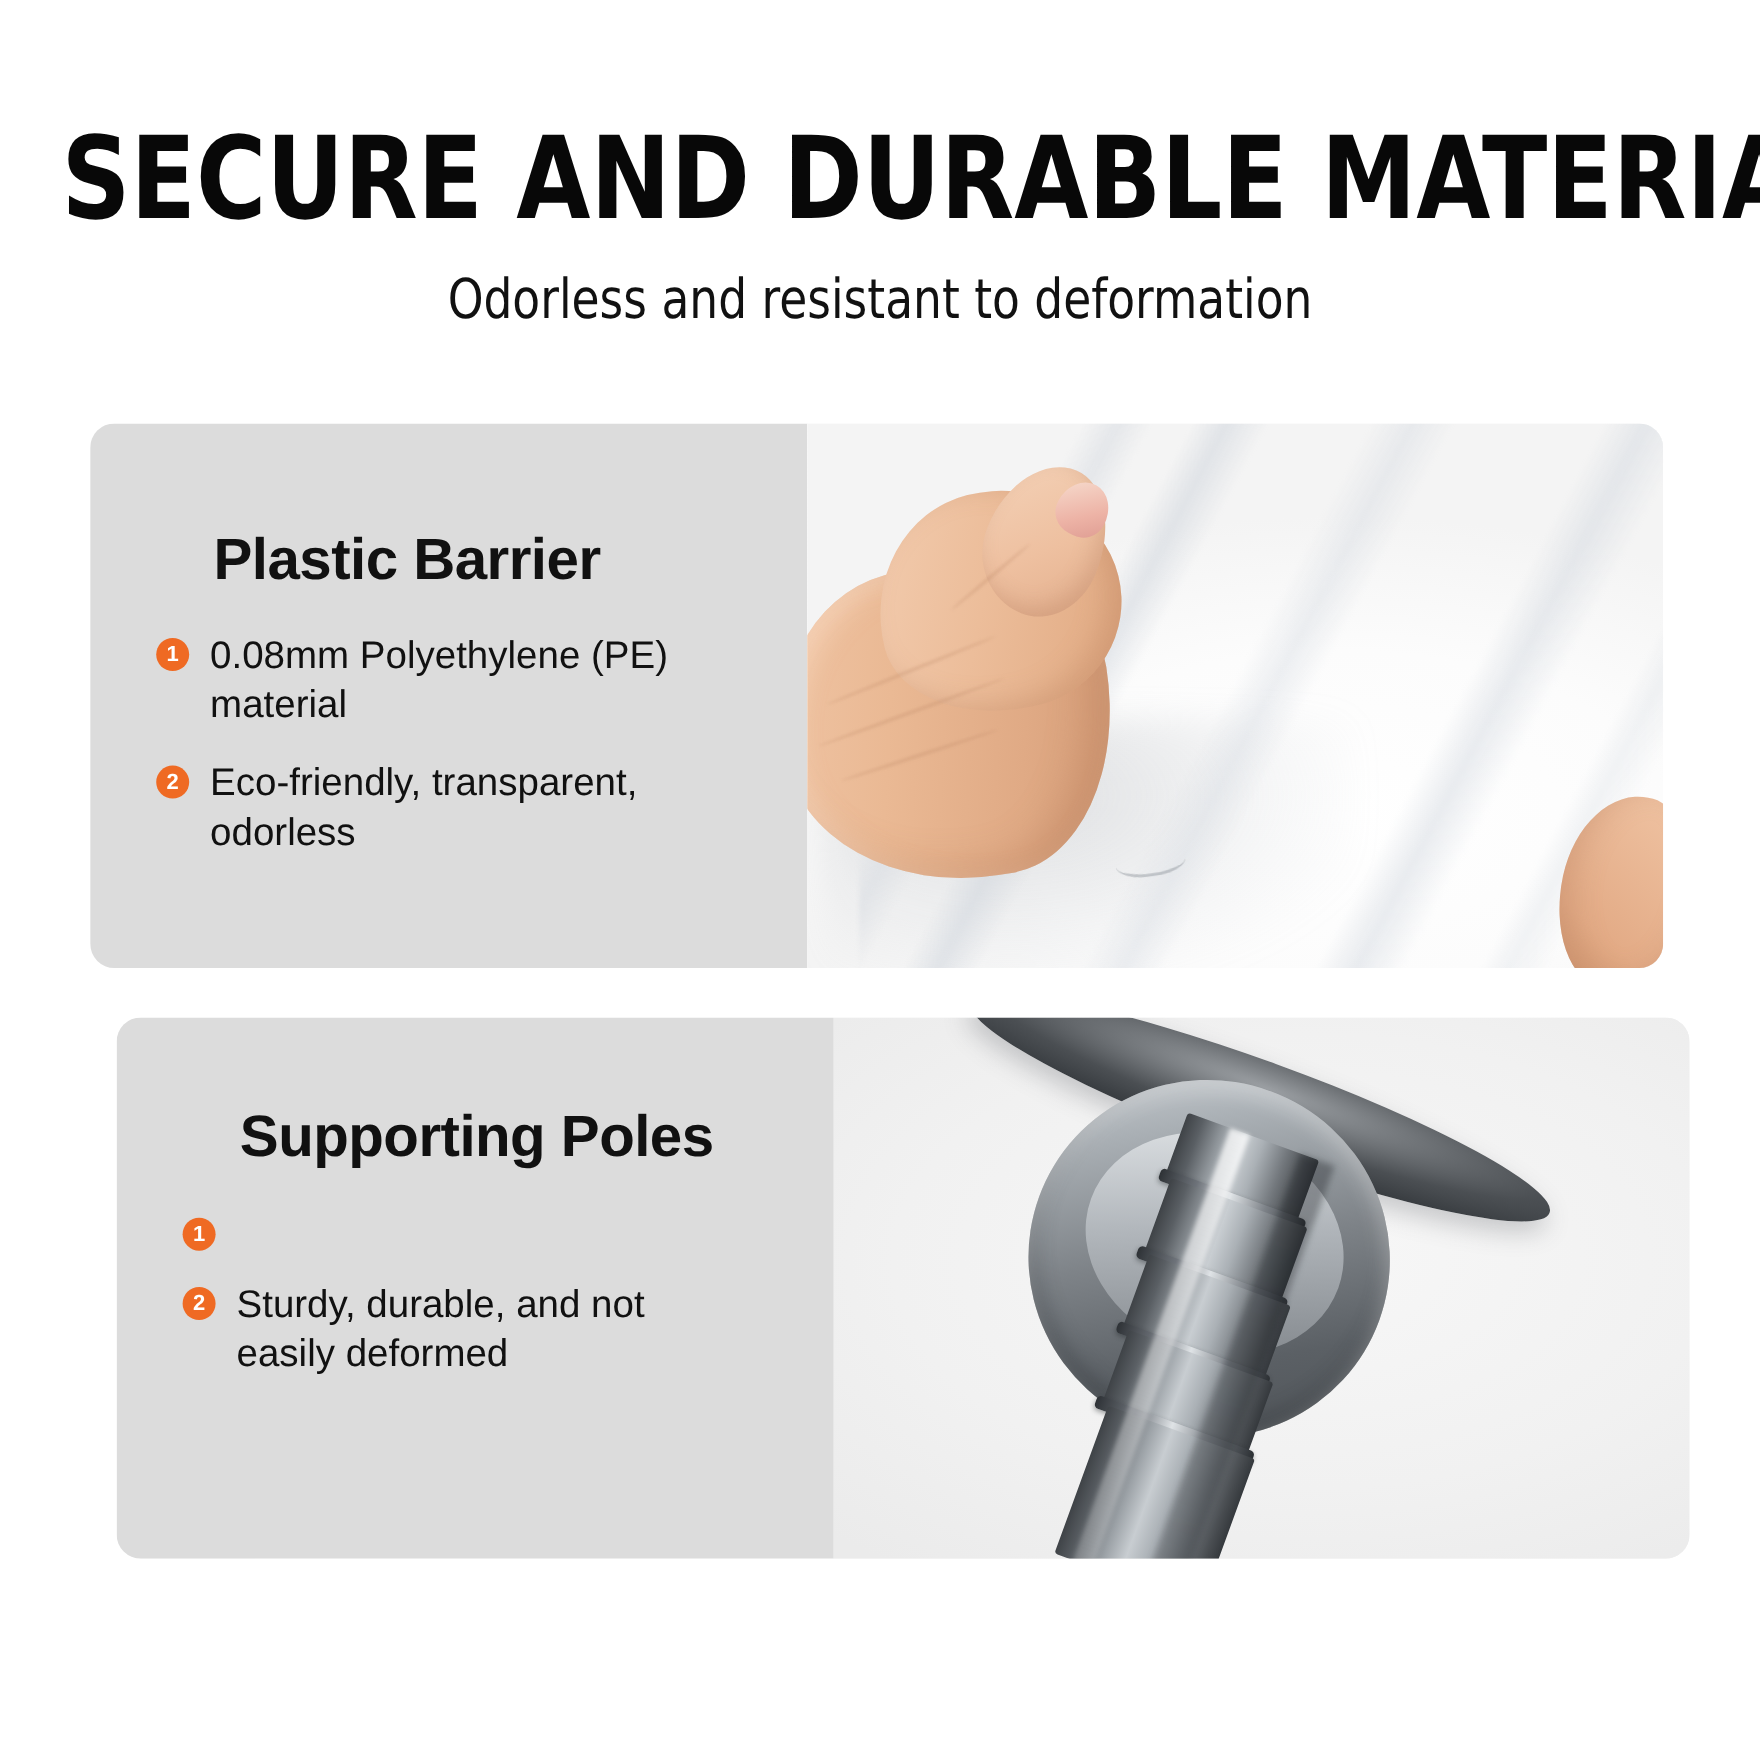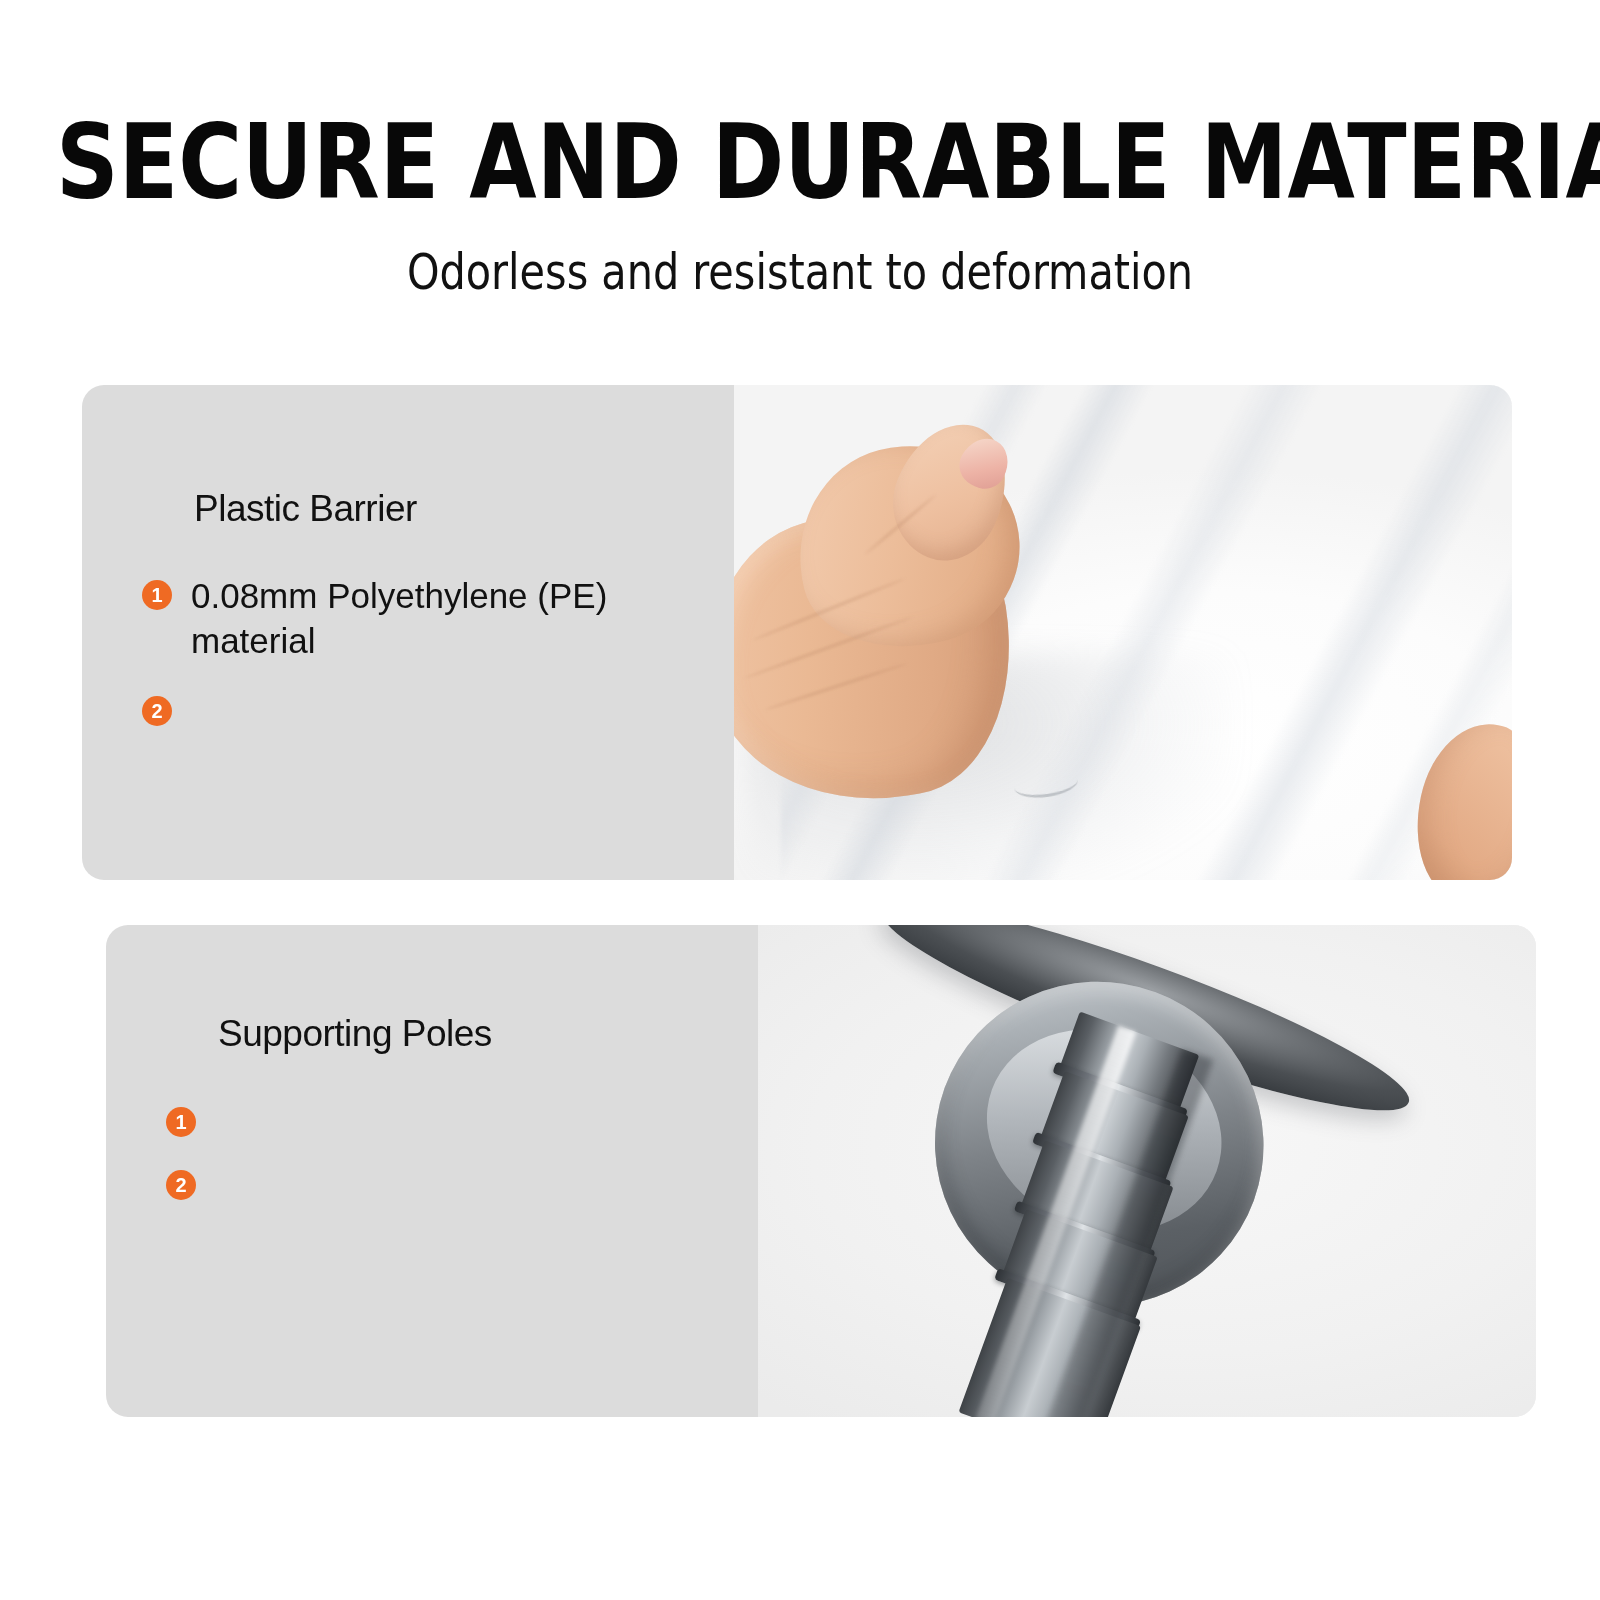--- a/index.html
+++ b/index.html
@@ -64,22 +64,22 @@
   .card-media {
     flex:1 1 auto;
     background:#f2f2f2;
     position:relative;
     overflow:hidden;
   }
 
   .card-heading {
     position:absolute;
     left:112px;
-    font-weight:400;
-    font-size:37px;
+    font-weight:700;
+    font-size:53px;
     line-height:58px;
     color:#111;
     letter-spacing:-0.5px;
     white-space:nowrap;
   }
   #card-0 .card-heading { top:95px; }
   #card-1 .card-heading { top:80px; }
 
   .bullets { position:absolute; left:60px; right:22px; }
   #card-0 .bullets { top:188px; }
@@ -303,20 +303,21 @@
 
       <div class="bullets">
 
         <div class="bullet">
           <div class="badge">1</div>
           <div class="bullet-text">0.08mm Polyethylene (PE) material</div>
         </div>
 
         <div class="bullet">
           <div class="badge">2</div>
+          <div class="bullet-text">Eco-friendly, transparent, odorless</div>
         </div>
 
       </div>
     </div>
 
     <div class="card-media">
       <div class="photo-film">
         <div class="film-bg"></div>
         <div class="film-shadow"></div>
         <div class="film-sheen"></div>
@@ -345,20 +346,21 @@
       <div class="card-heading">Supporting Poles</div>
 
       <div class="bullets">
 
         <div class="bullet">
           <div class="badge">1</div>
         </div>
 
         <div class="bullet">
           <div class="badge">2</div>
+          <div class="bullet-text">Sturdy, durable, and not easily deformed</div>
         </div>
 
       </div>
     </div>
 
     <div class="card-media">
       <div class="photo-pole">
         <div class="pole-bg"></div>
         <div class="pole-wrap">
           <div class="pole-cup"></div>

